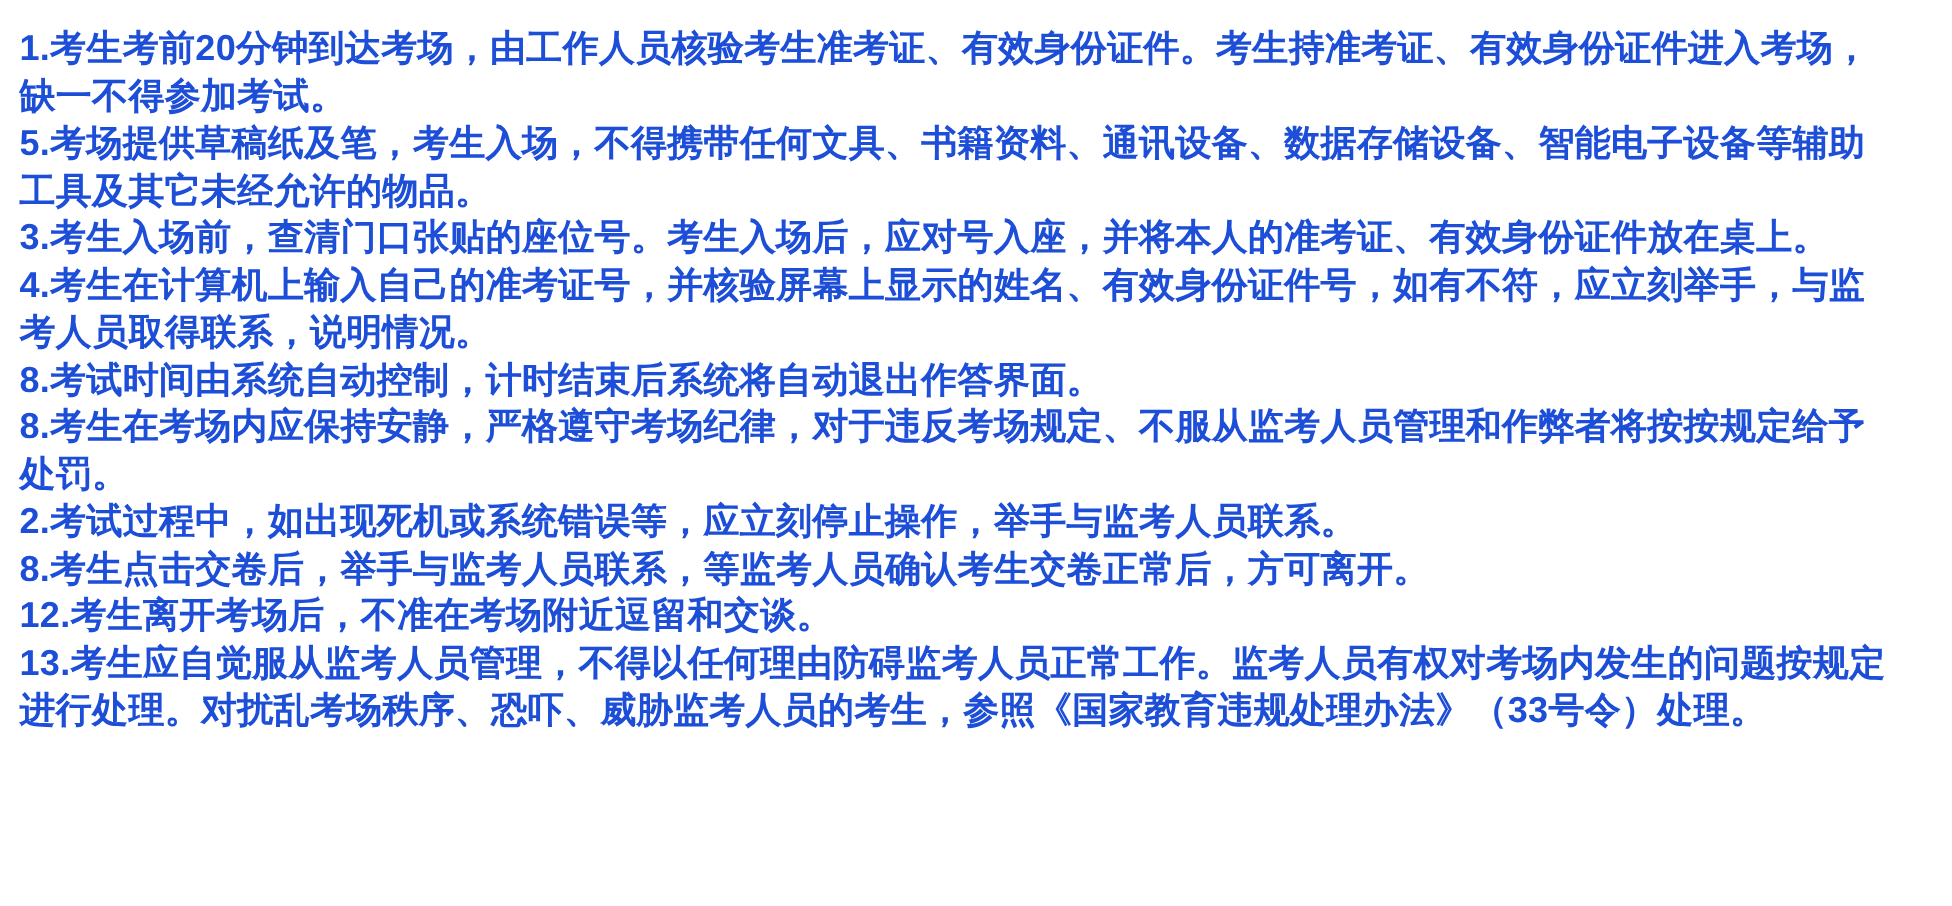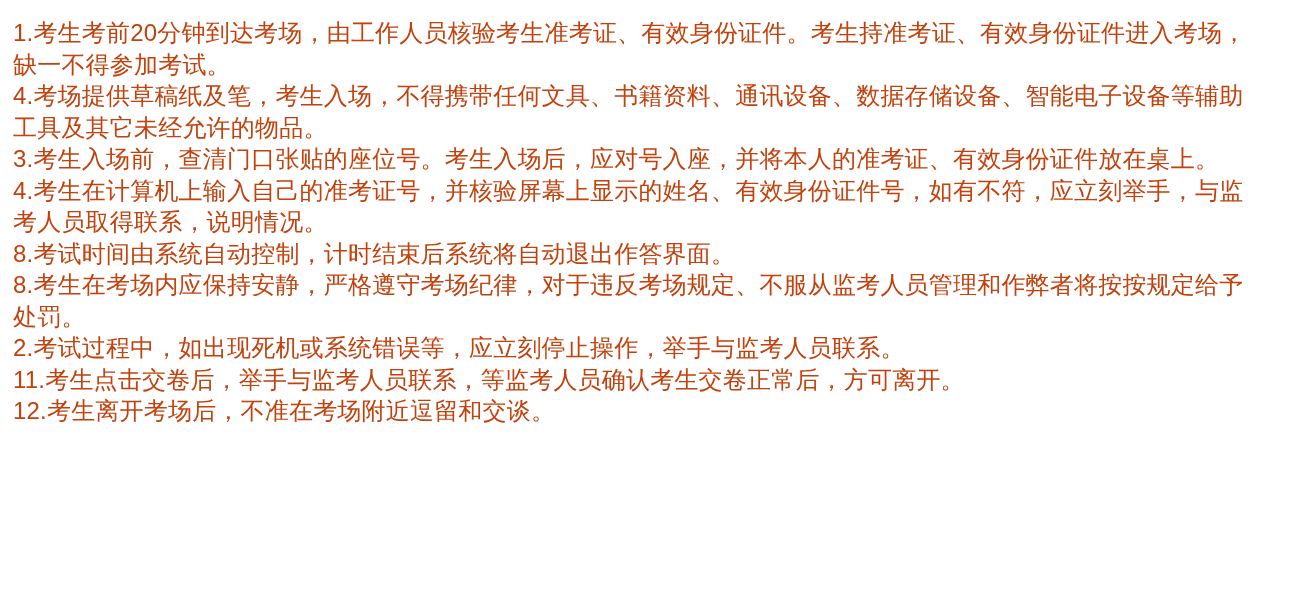--- a/index.html
+++ b/index.html
@@ -29,41 +29,43 @@
   .rule {
     
     white-space: pre-line;
     margin: 0;
   }
 </style>
 </head>
 <body>
 
 <div class="page" style="background: rgb(255, 255, 255);">
-  <div class="rules" style="color: #c2410c;">
+  <div class="rules" style="color: #1d4ed8; font-weight: bold;">
 
       <div class="rule">1.考生考前20分钟到达考场，由工作人员核验考生准考证、有效身份证件。考生持准考证、有效身份证件进入考场，
 缺一不得参加考试。</div>
 
-      <div class="rule">4.考场提供草稿纸及笔，考生入场，不得携带任何文具、书籍资料、通讯设备、数据存储设备、智能电子设备等辅助
+      <div class="rule">5.考场提供草稿纸及笔，考生入场，不得携带任何文具、书籍资料、通讯设备、数据存储设备、智能电子设备等辅助
 工具及其它未经允许的物品。</div>
 
       <div class="rule">3.考生入场前，查清门口张贴的座位号。考生入场后，应对号入座，并将本人的准考证、有效身份证件放在桌上。</div>
 
       <div class="rule">4.考生在计算机上输入自己的准考证号，并核验屏幕上显示的姓名、有效身份证件号，如有不符，应立刻举手，与监
 考人员取得联系，说明情况。</div>
 
 
 
       <div class="rule">8.考试时间由系统自动控制，计时结束后系统将自动退出作答界面。</div>
 
       <div class="rule">8.考生在考场内应保持安静，严格遵守考场纪律，对于违反考场规定、不服从监考人员管理和作弊者将按按规定给予
 处罚。</div>
 
       <div class="rule">2.考试过程中，如出现死机或系统错误等，应立刻停止操作，举手与监考人员联系。</div>
 
 
-      <div class="rule">11.考生点击交卷后，举手与监考人员联系，等监考人员确认考生交卷正常后，方可离开。</div>
+      <div class="rule">8.考生点击交卷后，举手与监考人员联系，等监考人员确认考生交卷正常后，方可离开。</div>
 
       <div class="rule">12.考生离开考场后，不准在考场附近逗留和交谈。</div>
 
+      <div class="rule">13.考生应自觉服从监考人员管理，不得以任何理由防碍监考人员正常工作。监考人员有权对考场内发生的问题按规定
+进行处理。对扰乱考场秩序、恐吓、威胁监考人员的考生，参照《国家教育违规处理办法》（33号令）处理。</div>
     </div>
 </div>
 
 </body></html>

